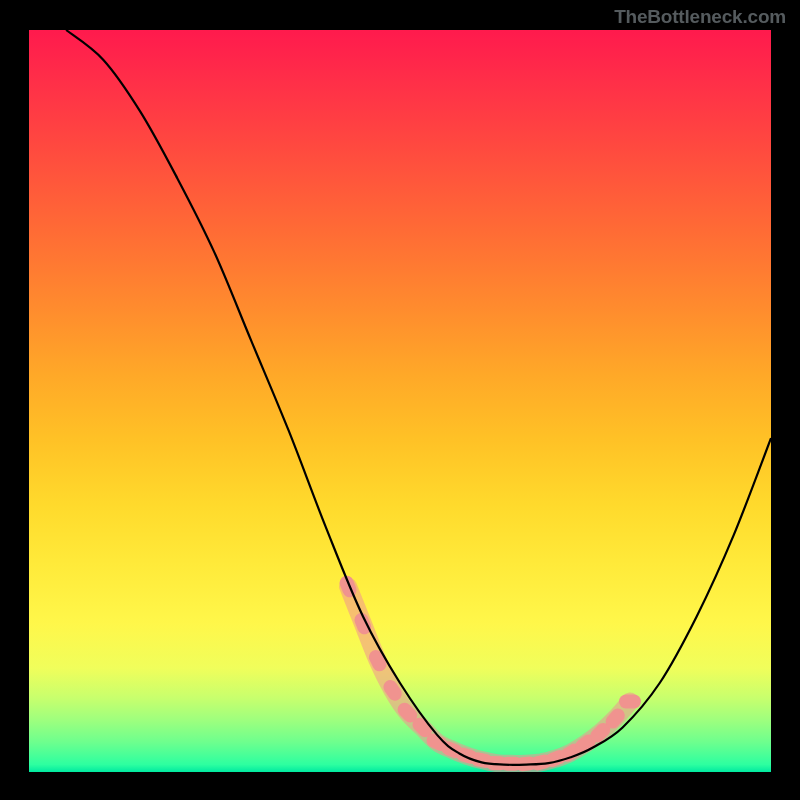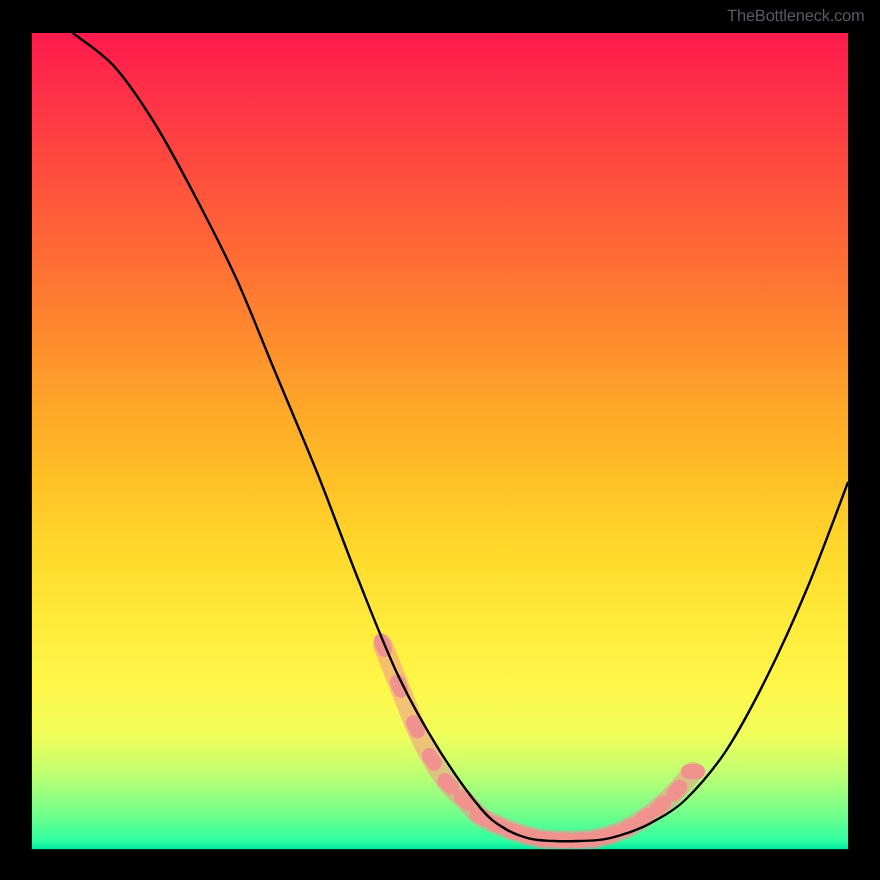--- a/index.html
+++ b/index.html
@@ -10,22 +10,22 @@
     background: #000;
     overflow: hidden;
     font-family: Arial, Helvetica, sans-serif;
     position: relative;
   }
   .watermark {
     position: absolute;
     top: 6px;
     right: 14px;
     color: #555b5e;
-    font-size: 15px;
-    font-weight: 400;
+    font-size: 19px;
+    font-weight: 700;
     z-index: 5;
     letter-spacing: -0.2px;
   }
   .plot-area {
     position: absolute;
     left: 29px;
     top: 30px;
     width: 742px;
     height: 742px;
     background: linear-gradient(to bottom,

